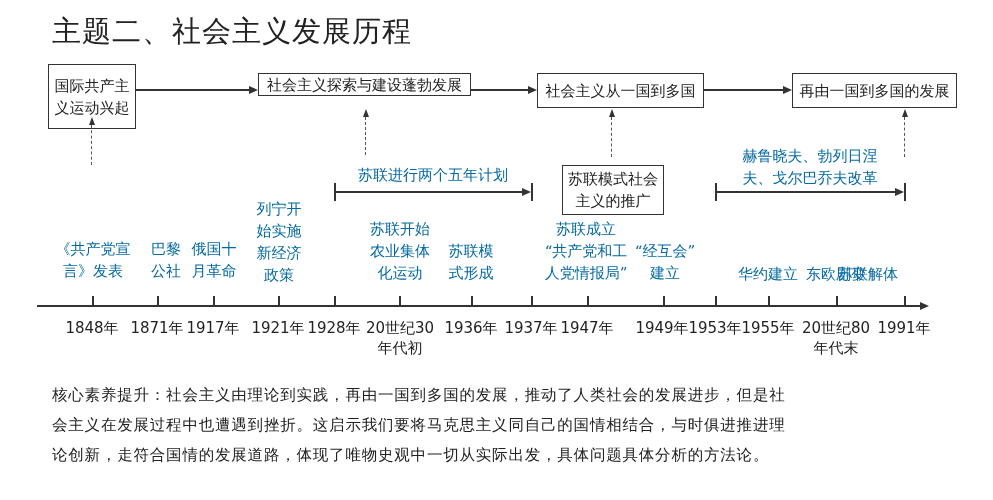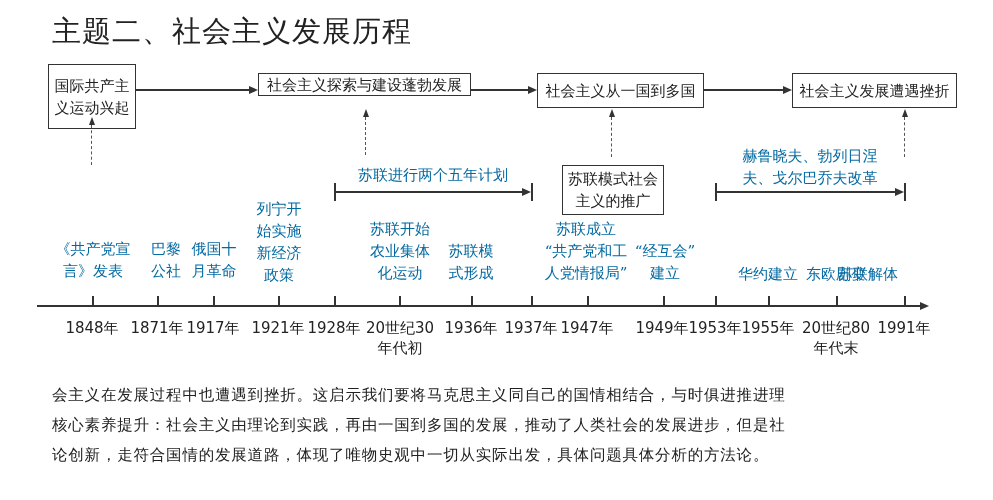--- a/index.html
+++ b/index.html
@@ -66,21 +66,21 @@
   <div class="abs hline" style="left:471px;top:89px;width:57px;"></div>
   <div class="abs arrow-r" style="left:528px;top:86px;"></div>
 
   <div class="abs box" style="left:537px;top:73px;width:167px;height:35px;">
     <span>社会主义从一国到多国</span>
   </div>
   <div class="abs hline" style="left:704px;top:89px;width:79px;"></div>
   <div class="abs arrow-r" style="left:783px;top:86px;"></div>
 
   <div class="abs box" style="left:792px;top:73px;width:165px;height:35px;">
-    <span>社会主义发展遭遇挫折</span>
+    <span>再由一国到多国的发展</span>
   </div>
 </div>
 
 <div class="abs arrow-u" style="left:89px;top:117px;"></div>
 <div class="abs dash" style="left:91px;top:125px;height:40px;"></div>
 
 <div class="abs arrow-u" style="left:363px;top:109px;"></div>
 <div class="abs dash" style="left:365px;top:117px;height:38px;"></div>
 
 <div class="abs arrow-u" style="left:609px;top:109px;"></div>
@@ -164,16 +164,16 @@
 <div class="abs year" style="left:531px;top:318px;">1937年</div>
 <div class="abs year" style="left:587px;top:318px;">1947年</div>
 <div class="abs year" style="left:662px;top:318px;">1949年</div>
 <div class="abs year" style="left:715px;top:318px;">1953年</div>
 <div class="abs year" style="left:768px;top:318px;">1955年</div>
 <div class="abs year" style="left:836px;top:318px;">20世纪80
 年代末</div>
 <div class="abs year" style="left:904px;top:318px;">1991年</div>
 
 <div class="abs summary">
+  <div>核心素养提升：社会主义由理论到实践，再由一国到多国的发展，推动了人类社会的发展进步，但是社</div>
   <div>会主义在发展过程中也遭遇到挫折。这启示我们要将马克思主义同自己的国情相结合，与时俱进推进理</div>
-  <div>核心素养提升：社会主义由理论到实践，再由一国到多国的发展，推动了人类社会的发展进步，但是社</div>
   <div>论创新，走符合国情的发展道路，体现了唯物史观中一切从实际出发，具体问题具体分析的方法论。</div>
 </div>
 
 </body></html>

